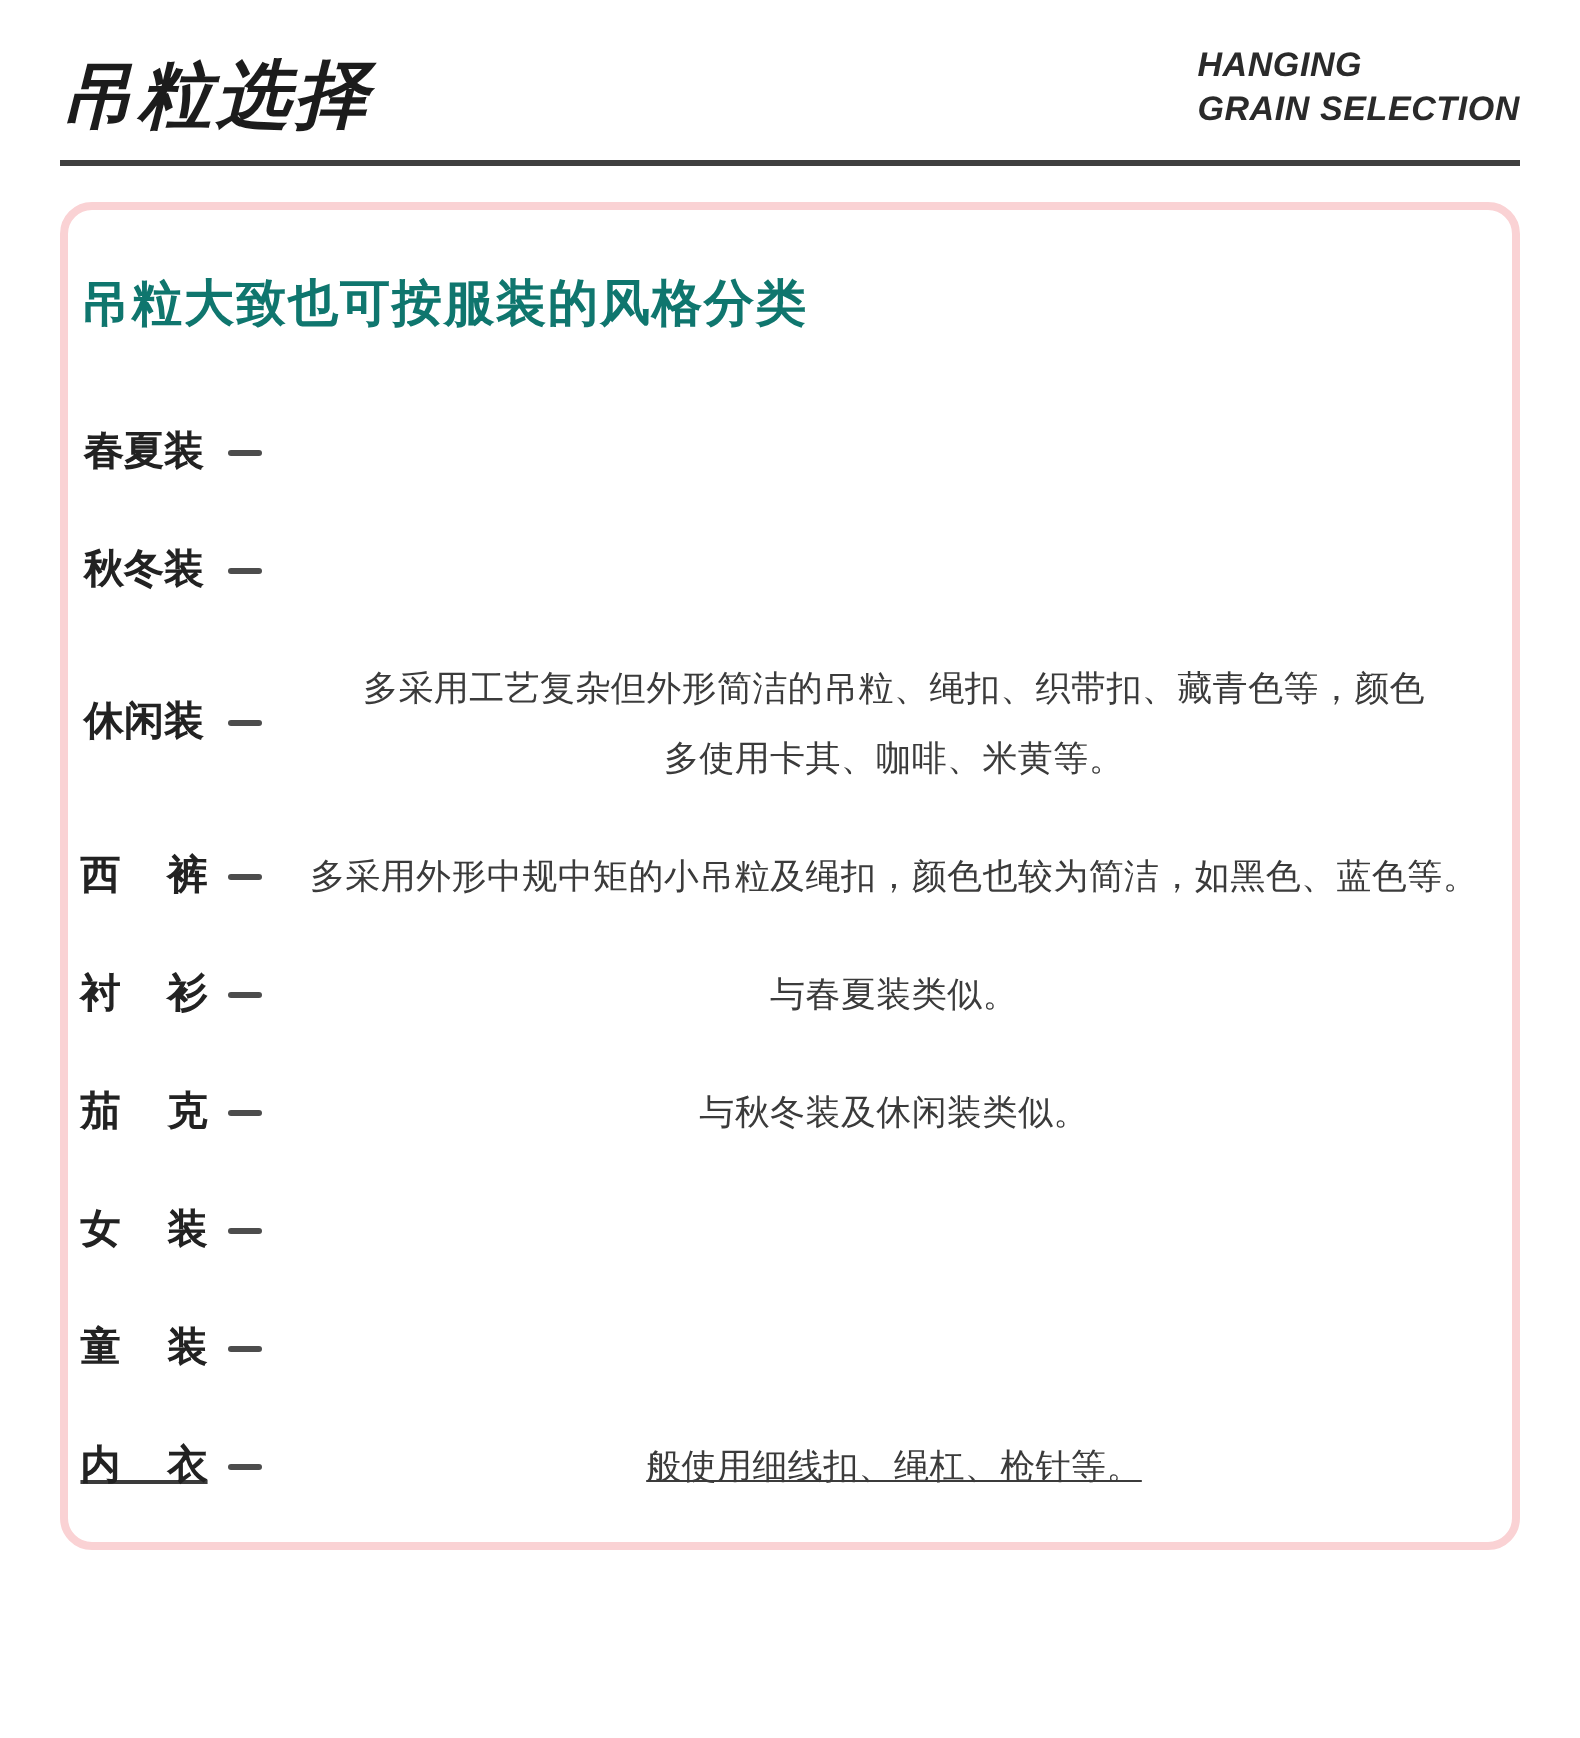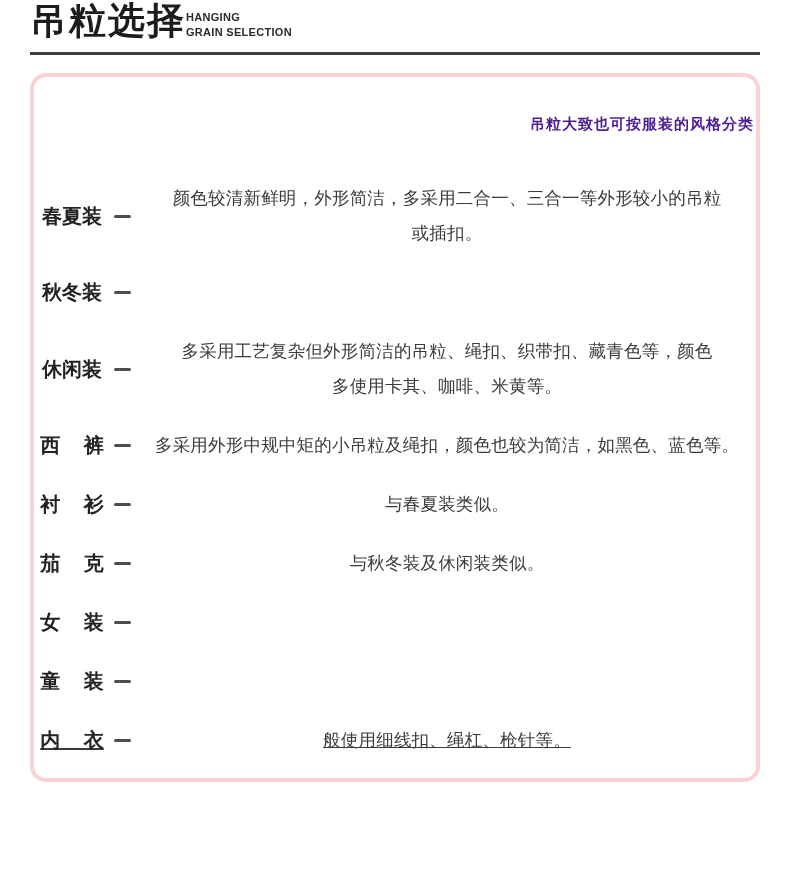--- a/index.html
+++ b/index.html
@@ -10,32 +10,35 @@
     background: #ffffff;
     font-family: "Liberation Sans", "DejaVu Sans", sans-serif;
     color: #3b3b3b;
     overflow: hidden;
   }
   .page { padding: 0 30px; }
 
   
   .header {
     display: flex;
+    justify-content: space-between;
     align-items: flex-end;
+    padding-top: 22px;
+    font-style: italic;
   }
   .page-title {
     margin: 0;
     font-size: 37px;
     font-weight: 900;
     color: #1c1c1c;
     letter-spacing: 2px;
     line-height: 1.12;
   }
   .header-subtitle {
-    font-size: 11px;
+    font-size: 17px;
     font-weight: 700;
     color: #2a2a2a;
     line-height: 1.32;
     letter-spacing: 0.3px;
     text-align: left;
     padding-bottom: 2px;
   }
   .divider {
     height: 3px;
     background: #3f3f3f;
@@ -45,23 +48,23 @@
   
   .panel {
     margin-top: 18px;
     border: 4px solid #fad2d4;
     border-radius: 16px;
     padding: 32px 2px 20px 6px;
     background: #ffffff;
   }
   .panel-heading {
     margin: 0;
-    text-align: right;
-    color: #4c1d95;
-    font-size: 15px;
+    text-align: left;
+    color: #0f766e;
+    font-size: 25px;
     font-weight: 700;
     letter-spacing: 1px;
     line-height: 30px;
   }
 
   .rows { margin-top: 42px; }
   .row {
     display: flex;
     align-items: center;
     margin-bottom: 24px;
@@ -110,22 +113,20 @@
   <div class="divider"></div>
 
   <section class="panel">
     <h2 class="panel-heading">吊粒大致也可按服装的风格分类</h2>
 
     <div class="rows">
 
       <div class="row">
         <span class="cat-label">春夏装</span>
         <span class="dash"></span>
-        <p class="desc">颜色较清新鲜明，外形简洁，多采用二合一、三合一等外形较小的吊粒
-或插扣。</p>
       </div>
 
       <div class="row">
         <span class="cat-label">秋冬装</span>
         <span class="dash"></span>
       </div>
 
       <div class="row">
         <span class="cat-label">休闲装</span>
         <span class="dash"></span>

